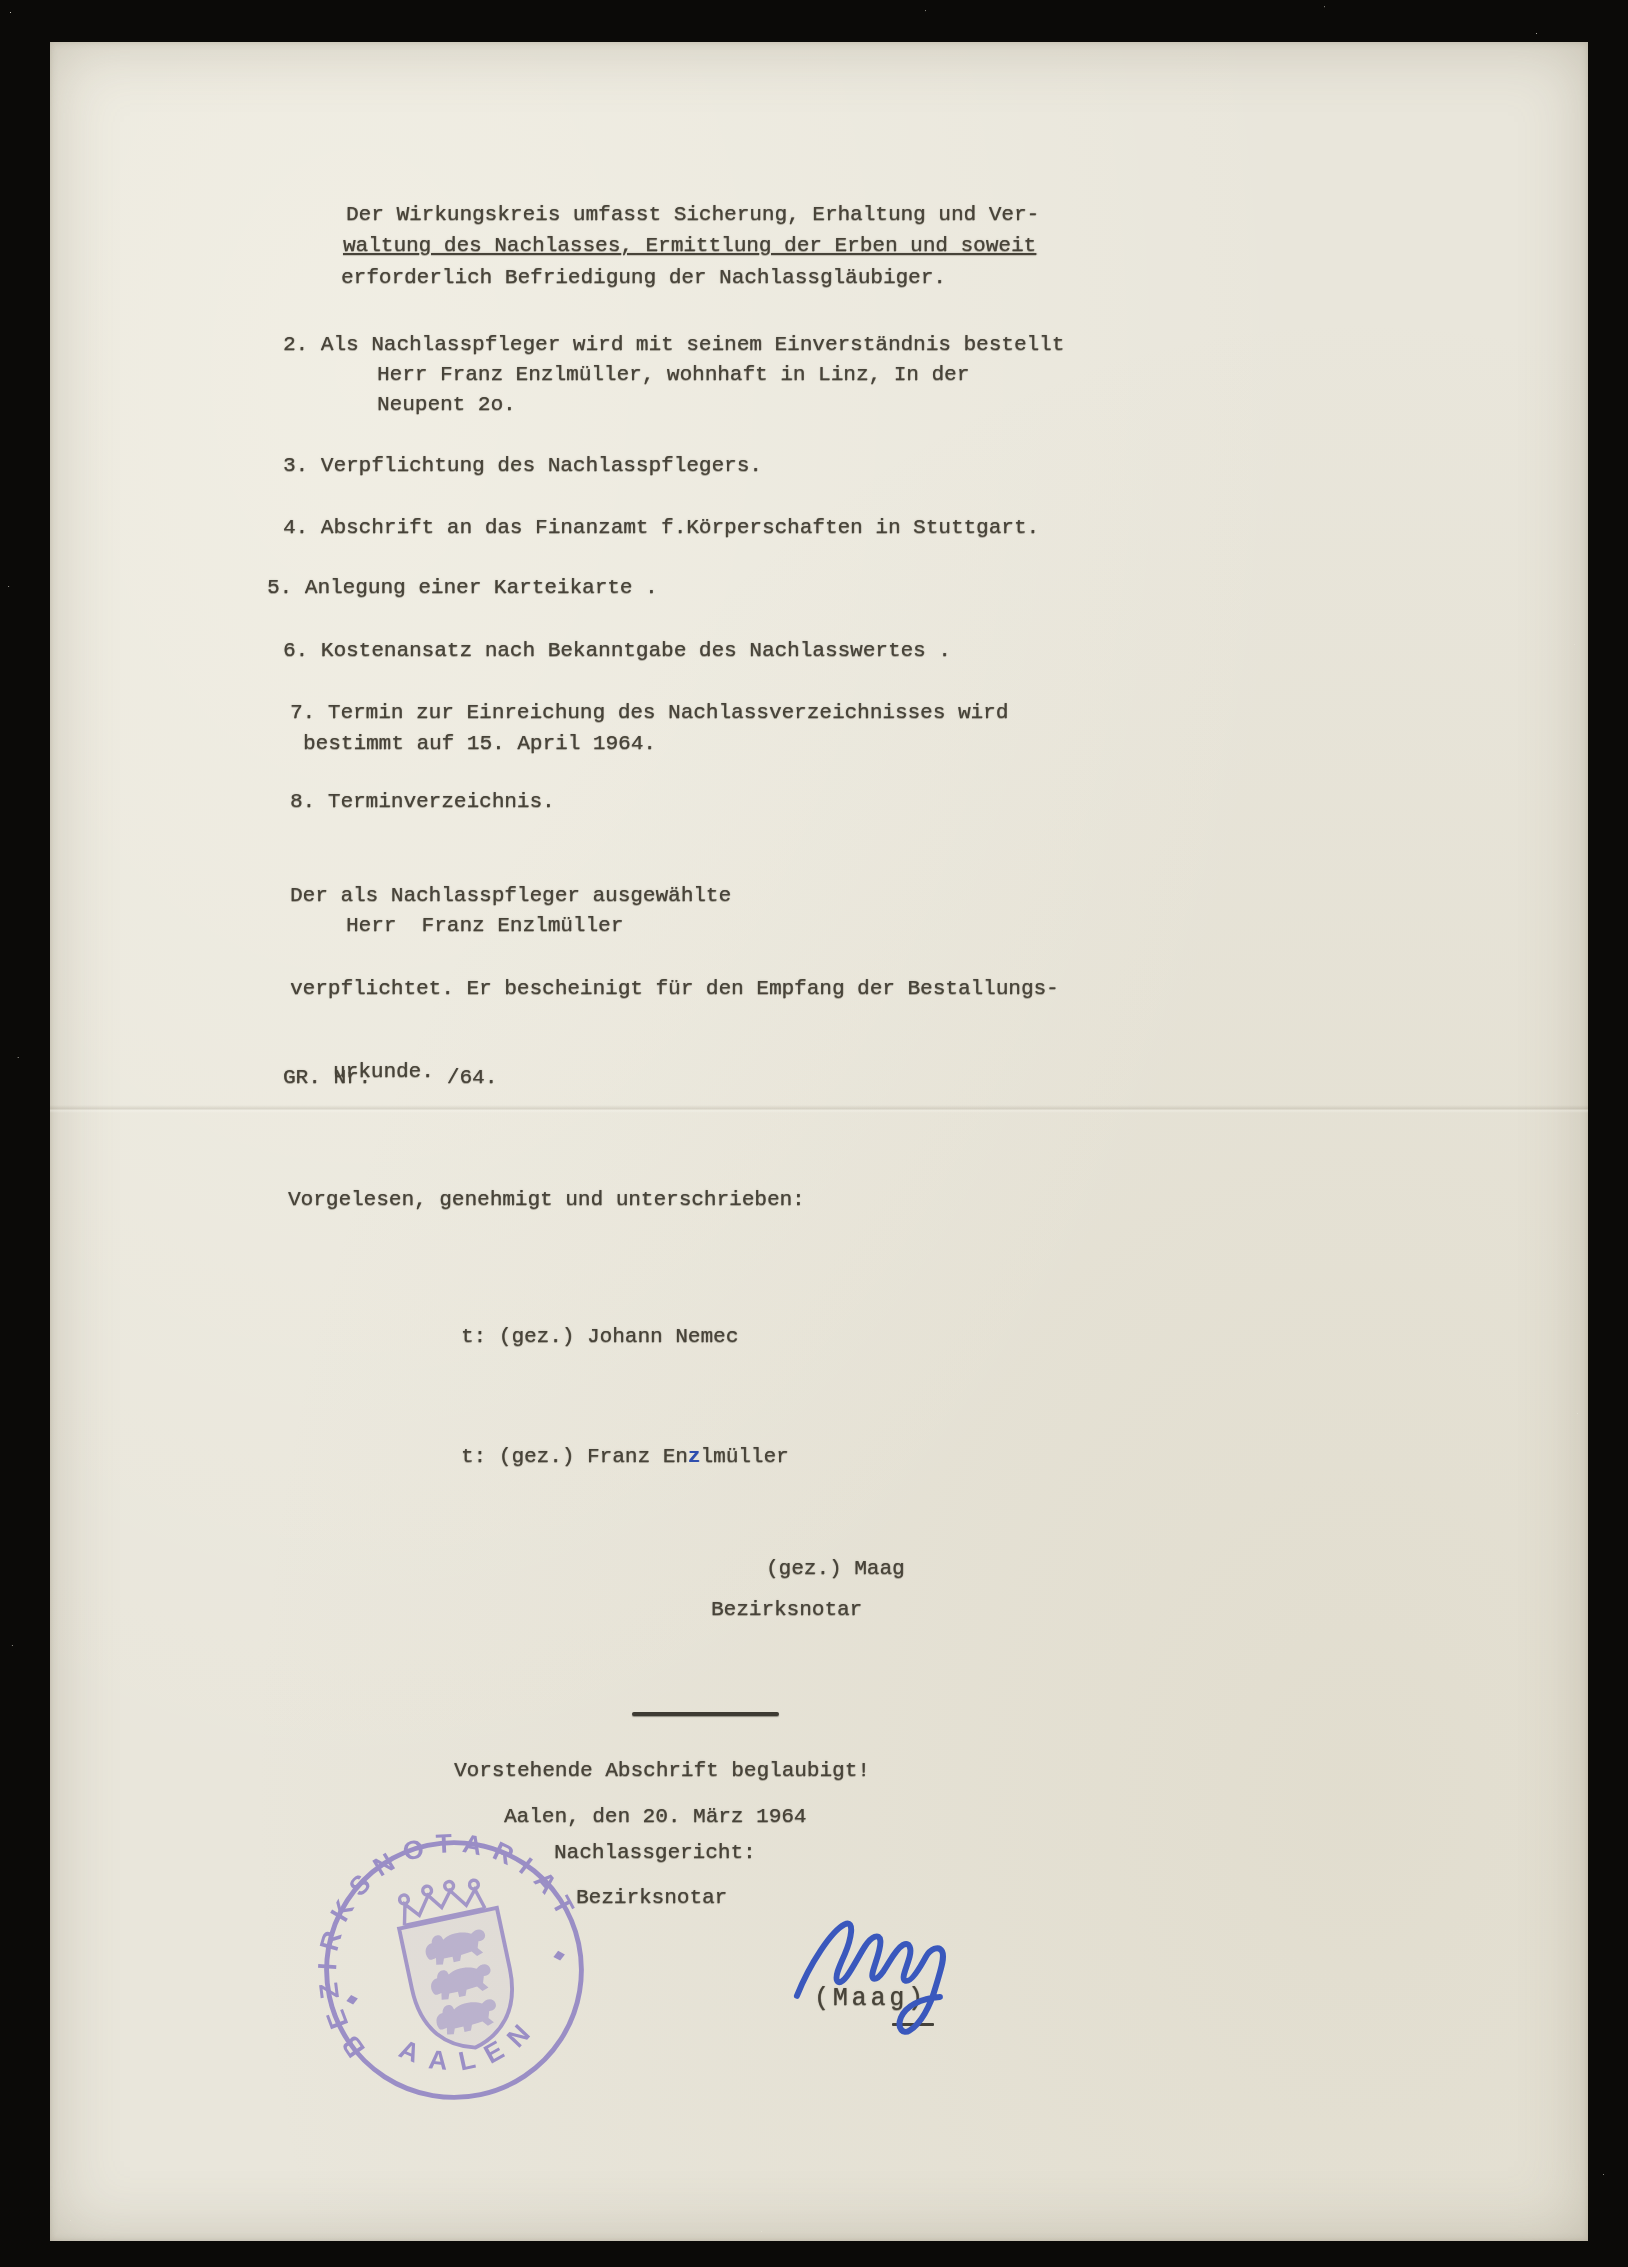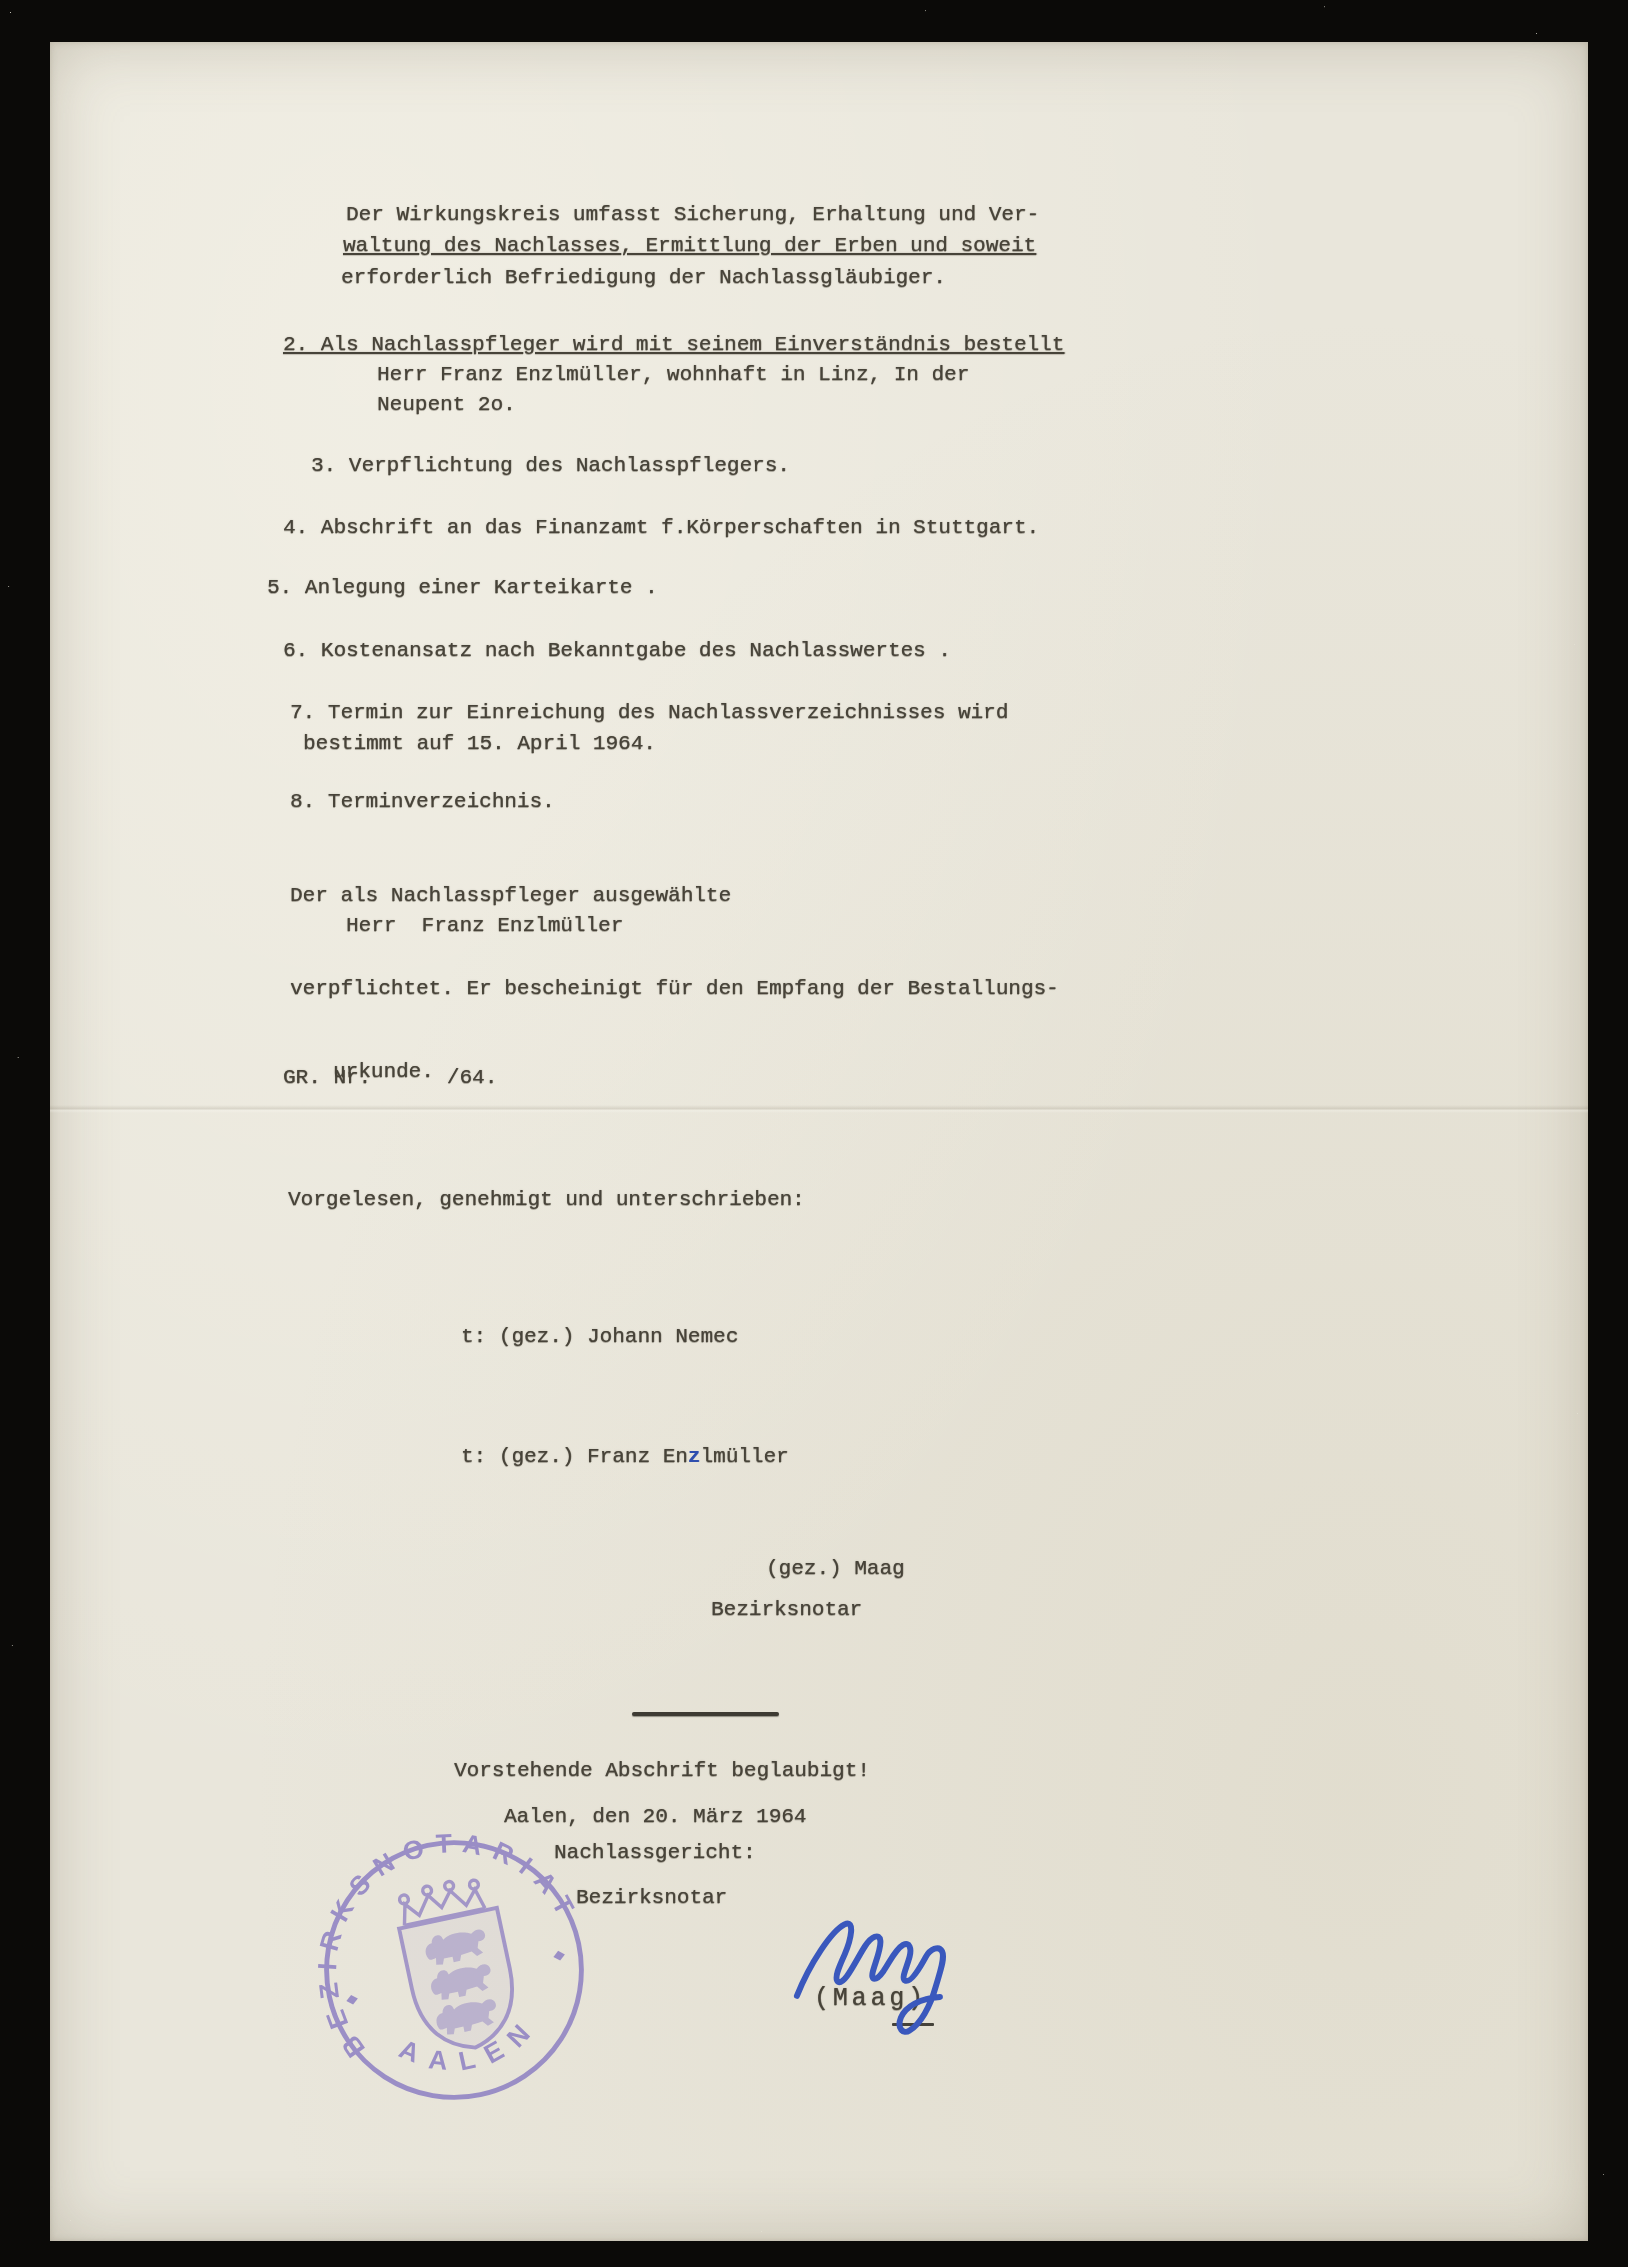--- a/index.html
+++ b/index.html
@@ -53,25 +53,25 @@
 <div id="paper"></div>
 <div id="specks"></div>
 <div class="crease" style="top:1105px;"></div>
 
 <div class="layer">
 
   <div class="tw" style="left:346px;top:203px;">Der Wirkungskreis umfasst Sicherung, Erhaltung und Ver-</div>
   <div class="tw" style="left:343px;top:234px;text-decoration:underline;">waltung des Nachlasses, Ermittlung der Erben und soweit</div>
   <div class="tw" style="left:341px;top:266px;">erforderlich Befriedigung der Nachlassgläubiger.</div>
 
-  <div class="tw" style="left:283px;top:333px;text-decoration:underline;">2. Als Nachlasspfleger wird mit seinem Einverständnis bestellt</div>
+  <div class="tw" style="left:283px;top:333px;">2. Als Nachlasspfleger wird mit seinem Einverständnis bestellt</div>
   <div class="tw" style="left:377px;top:363px;">Herr Franz Enzlmüller, wohnhaft in Linz, In der</div>
   <div class="tw" style="left:377px;top:393px;">Neupent 2o.</div>
 
-  <div class="tw" style="left:283px;top:454px;margin-left:28px;">3. Verpflichtung des Nachlasspflegers.</div>
+  <div class="tw" style="left:283px;top:454px;">3. Verpflichtung des Nachlasspflegers.</div>
   <div class="tw" style="left:283px;top:516px;">4. Abschrift an das Finanzamt f.Körperschaften in Stuttgart.</div>
   <div class="tw" style="left:267px;top:576px;">5. Anlegung einer Karteikarte .</div>
   <div class="tw" style="left:283px;top:639px;">6. Kostenansatz nach Bekanntgabe des Nachlasswertes .</div>
   <div class="tw" style="left:290px;top:701px;">7. Termin zur Einreichung des Nachlassverzeichnisses wird</div>
   <div class="tw" style="left:303px;top:732px;">bestimmt auf 15. April 1964.</div>
   <div class="tw" style="left:290px;top:790px;">8. Terminverzeichnis.</div>
 
   <div class="tw" style="left:290px;top:884px;">Der als Nachlasspfleger ausgewählte</div>
   <div class="tw" style="left:346px;top:914px;font-family:Liberation Mono, monospace;">Herr  Franz Enzlmüller</div>
   <div class="tw" style="left:290px;top:977px;">verpflichtet. Er bescheinigt für den Empfang der Bestallungs-</div>

